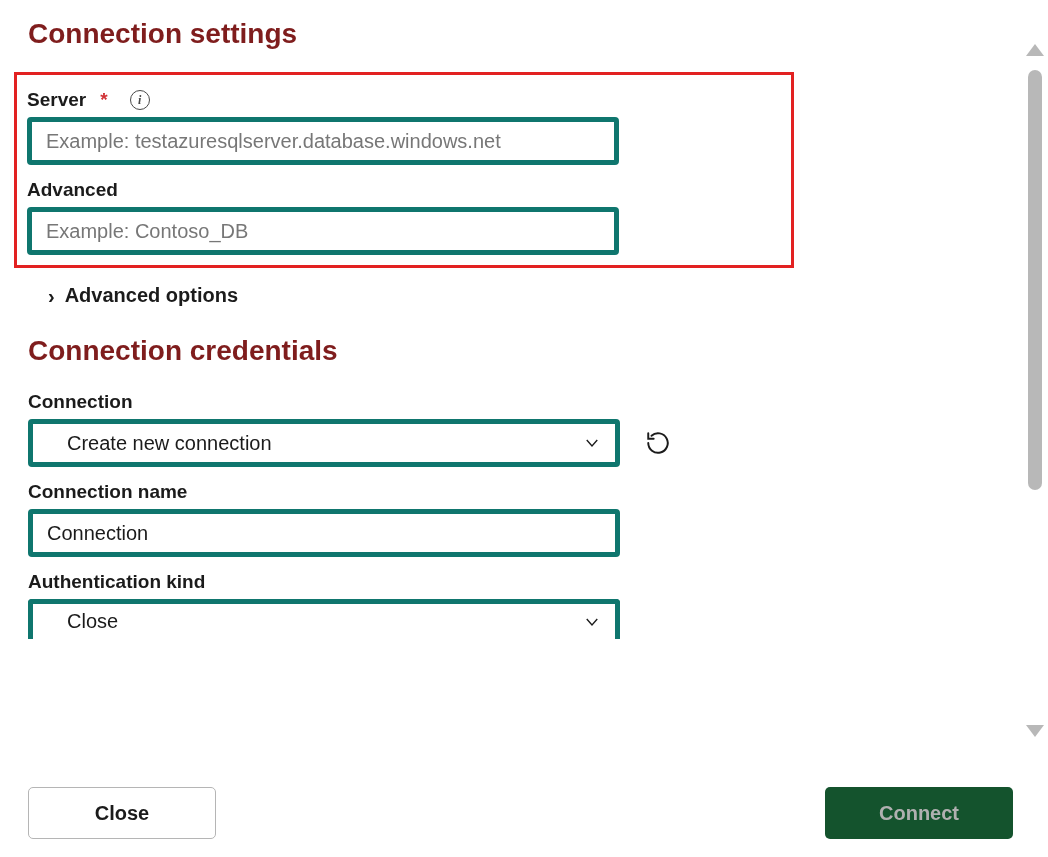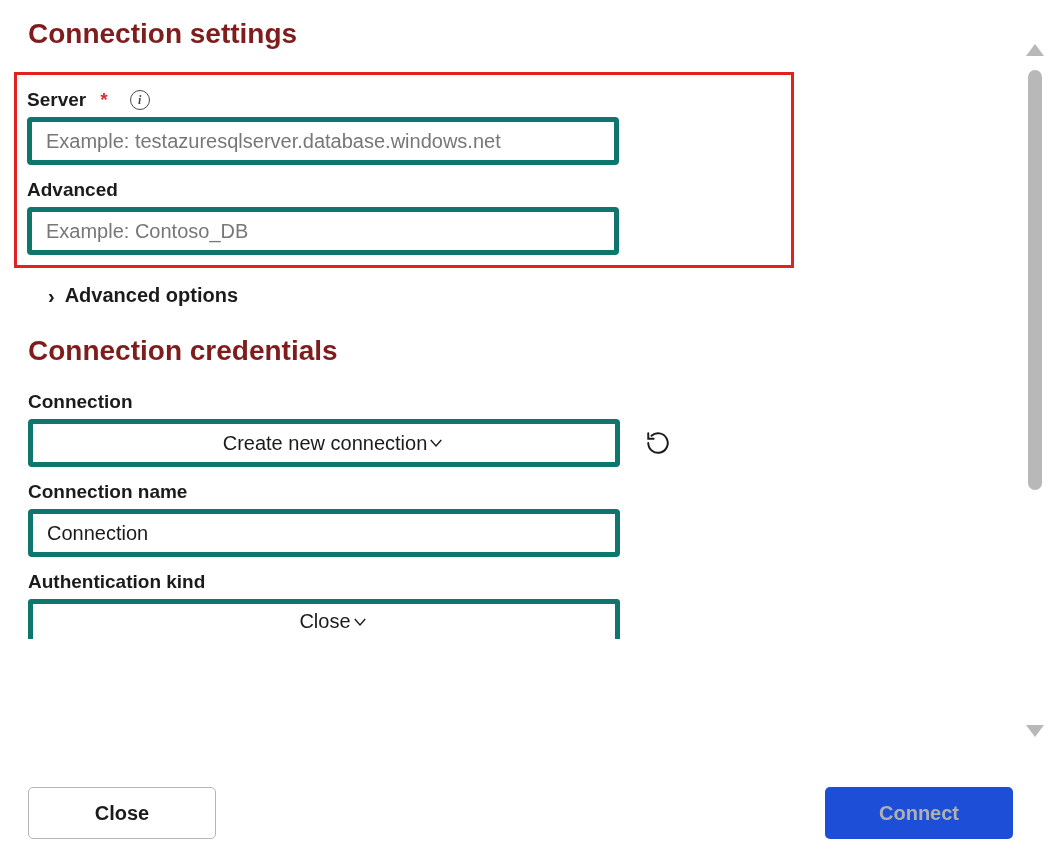--- a/index.html
+++ b/index.html
@@ -80,21 +80,21 @@
       margin-bottom: 28px;
       margin-left: 20px;
     }
     .chevron-right {
       font-size: 20px;
       color: #1b1b1b;
       line-height: 1;
     }
     .select-wrap {
       position: relative;
-      justify-content: center;
+      justify-content: space-between;
       cursor: pointer;
       padding-left: 34px;
     }
     .select-text { color: #1b1b1b; }
     .chev-down {
       width: 18px; height: 18px;
     }
     .select-row { display: flex; align-items: center; gap: 24px; }
     .refresh-btn {
       width: 28px; height: 28px;
@@ -124,21 +124,21 @@
       cursor: pointer;
       padding: 0 20px;
     }
     .btn-close {
       border: 1px solid #b5b5b5;
       background: #ffffff;
       color: #1b1b1b;
     }
     .btn-connect {
       border: none;
-      background: #1d4ed8;
+      background: #14532d;
       color: #b0b0b0;
       cursor: not-allowed;
     }
     
     .scrollbar-track {
       position: absolute;
       right: 6px;
       top: 44px;
       bottom: 120px;
       width: 16px;

